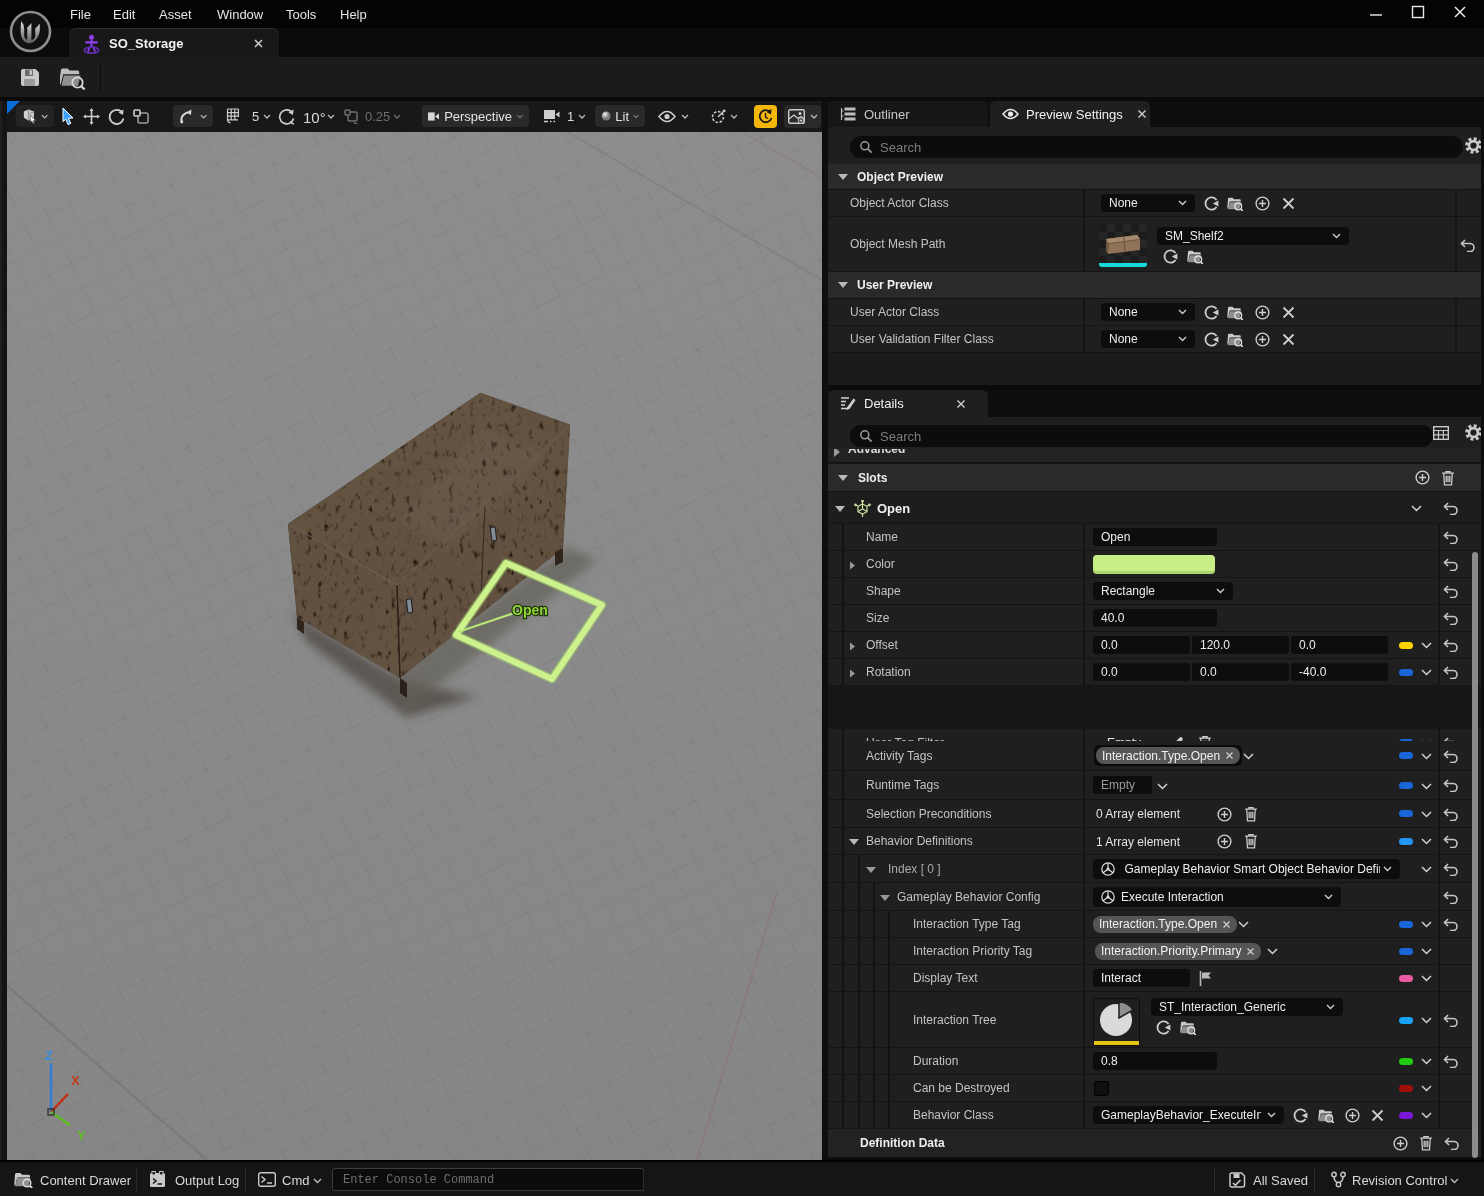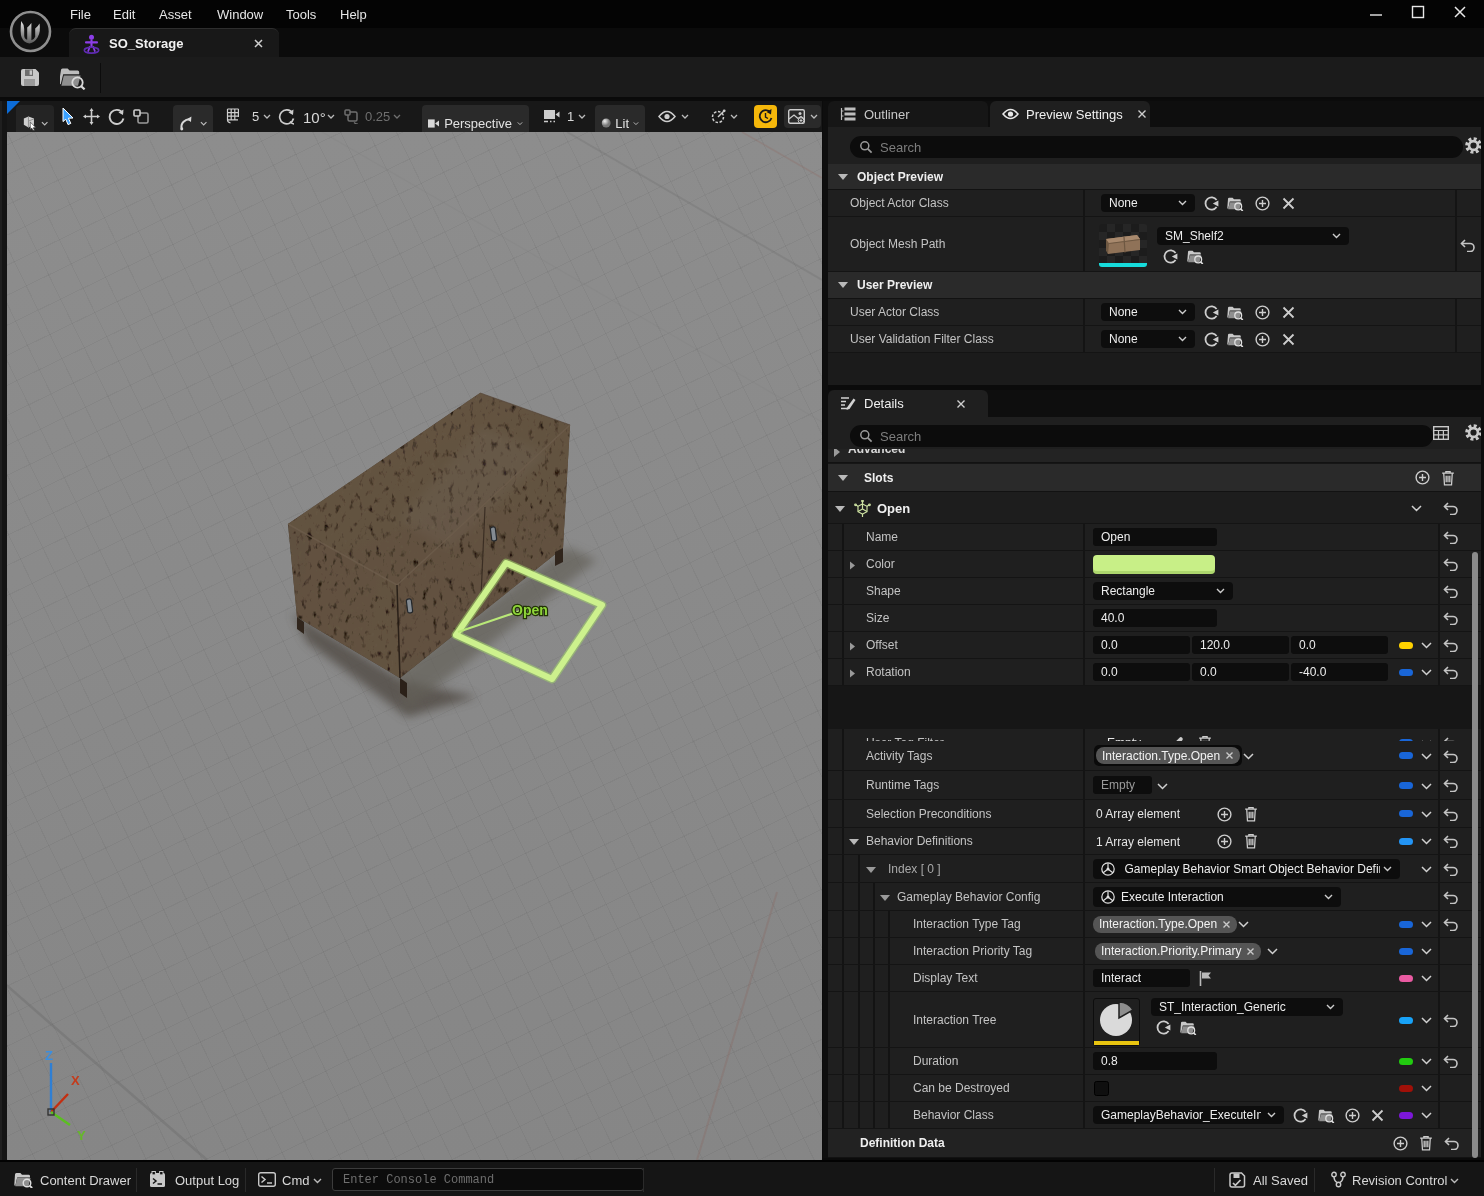--- a/index.html
+++ b/index.html
@@ -12,21 +12,21 @@
 #doctab{left:69px;top:28px;width:210px;height:29px;background:#181818;border-radius:7px 7px 0 0;border-top:1px solid #2e2e2e}
 #maintoolbar{left:0;top:57px;width:1484px;height:42px;background:#1b1b1b;border-bottom:2px solid #0a0a0a}
 
 #vwrap{left:7px;top:101px;width:815px;height:1059px;background:#171717}
 #vtoolbar{position:absolute;left:0;top:0;width:815px;height:31px;background:#181818}
 #vcanvas{position:absolute;left:0;top:31px;width:815px;height:1028px;overflow:hidden;
  background:
   repeating-linear-gradient(64deg, rgba(30,30,30,.055) 0 1px, rgba(0,0,0,0) 1px 25px),
   repeating-linear-gradient(-26deg, rgba(30,30,30,.055) 0 1px, rgba(0,0,0,0) 1px 27px),
   linear-gradient(#8d8d8d,#868686);}
-.vbtn{height:22px;background:#242424;border-radius:4px;display:flex;align-items:center;padding:18px 6px;color:#d8d8d8;font-size:12px}
+.vbtn{height:22px;background:#242424;border-radius:4px;display:flex;align-items:center;padding:4px 6px;color:#d8d8d8;font-size:12px}
 
 #rpanel{left:823px;top:101px;width:658px;height:1057px;background:#161616}
 #redge{left:1481px;top:101px;width:3px;height:1057px;background:#0d0d0d}
 .tabbar{position:relative;width:100%;height:26px;background:#0e0e0e}
 .tab{position:absolute;top:0;height:26px;border-radius:6px 6px 0 0;display:flex;align-items:center;font-size:13px}
 .tab.active{background:#1f1f1f;color:#f0f0f0}
 .tab.inactive{background:#161616;color:#c8c8c8}
 .searchrow{position:relative;width:100%;height:37px;background:#1f1f1f}
 .searchpill{position:absolute;left:27px;top:9px;height:22px;background:#0c0c0c;border-radius:11px;display:flex;align-items:center;color:#7d7d7d;font-size:13px}
 .cathead{position:relative;width:100%;background:#2a2a2a;border-bottom:1px solid #121212;display:flex;align-items:center}
@@ -521,21 +521,21 @@
       <div class="abs" style="left:0;top:59px;width:658px;height:14px;background:#232323;border-bottom:1px solid #121212;overflow:hidden">
         <svg class="abs" style="left:10px;top:-2px" width="8" height="10" viewBox="0 0 8 10">
             <path d="M1 0 V10 L7 5 z" fill="#9a9a9a"></path>
           </svg>
         <b class="abs" style="left:25px;top:-7px;color:#d8d8d8;font-size:12px">Advanced</b>
       </div>
       <div class="cathead" style="position:absolute;left:0;top:74px;width:658px;height:28px">
         <svg width="10" height="8" viewBox="0 0 10 8" style="margin-left:15px">
             <path d="M0 1 H10 L5 7 z" fill="#b9b9b9"></path>
           </svg>
-        <b style="margin-left:16px">Slots</b>
+        <b style="margin-left:10px">Slots</b>
         <svg class="abs" style="left:592px" width="15" height="15" viewBox="0 0 15 15">
             <circle cx="7.5" cy="7.5" r="6.4" fill="none" stroke="#cdcdcd" stroke-width="1.4"></circle>
             <path d="M7.5 4 V11 M4 7.5 H11" stroke="#cdcdcd" stroke-width="1.4"></path>
           </svg>
         <svg class="abs" style="left:618px" width="14" height="16" viewBox="0 0 13 15">
             <path d="M1 3 H12 M4.5 3 V1.5 H8.5 V3 M2.5 3 L3.2 14 H9.8 L10.5 3 z M4.8 5.5 V11.5 M6.5 5.5 V11.5 M8.2 5.5 V11.5" stroke="#cdcdcd" stroke-width="1.2" fill="none"></path>
           </svg>
       </div>
       <div class="row" style="position:absolute;top:102px;height:32px;background:#1d1d1d">
         <svg class="abs" style="left:12px;top:13px" width="10" height="8" viewBox="0 0 10 8">

